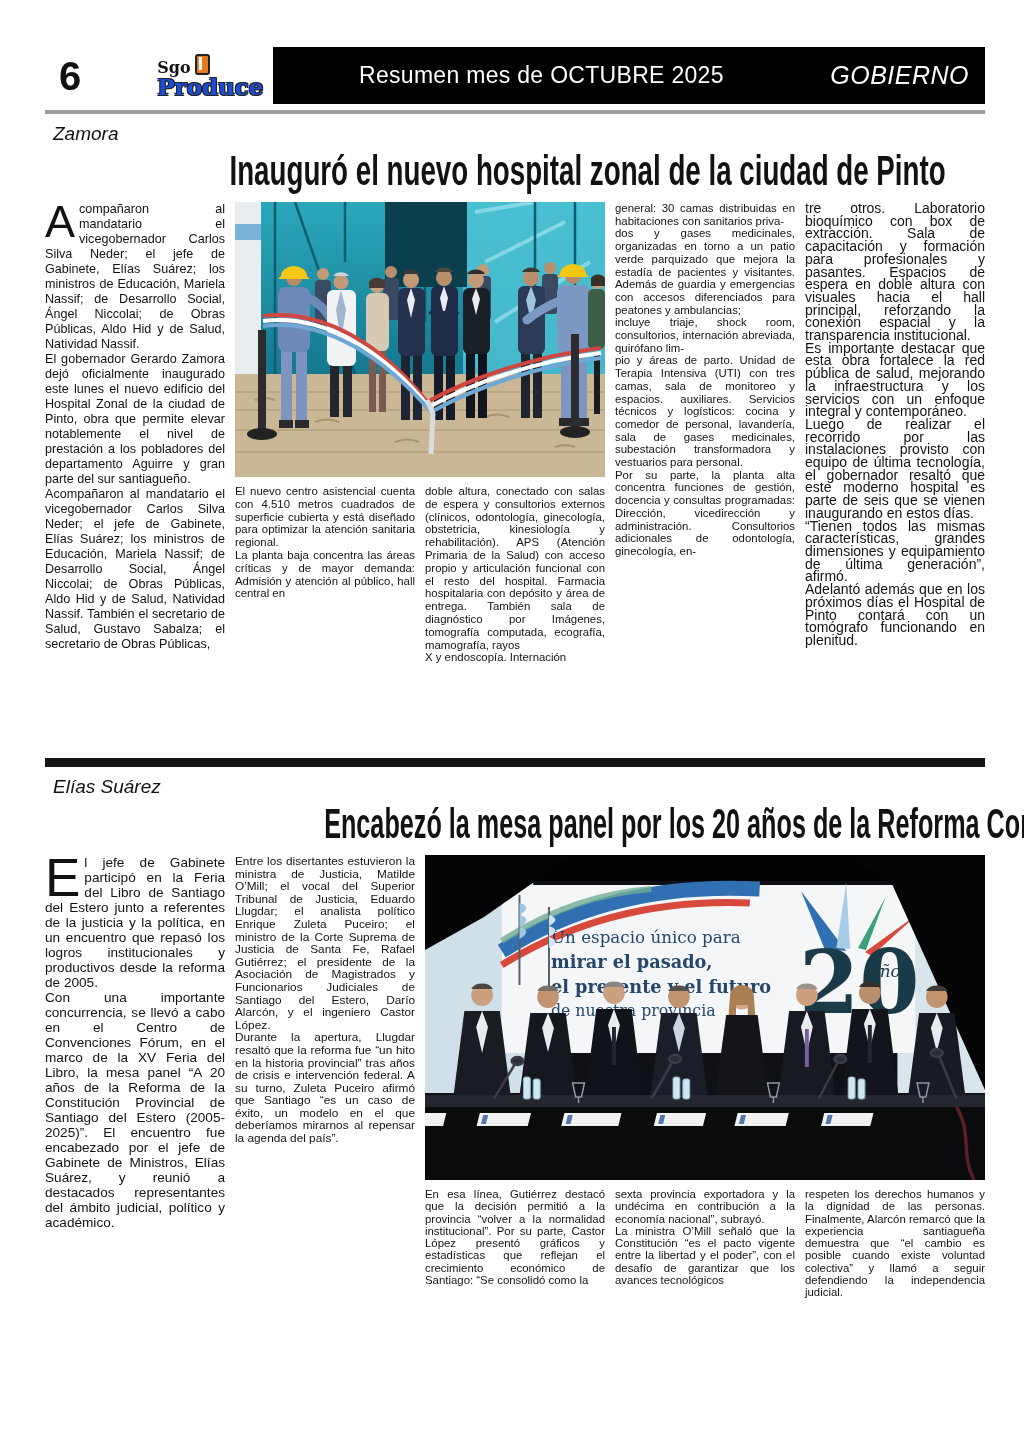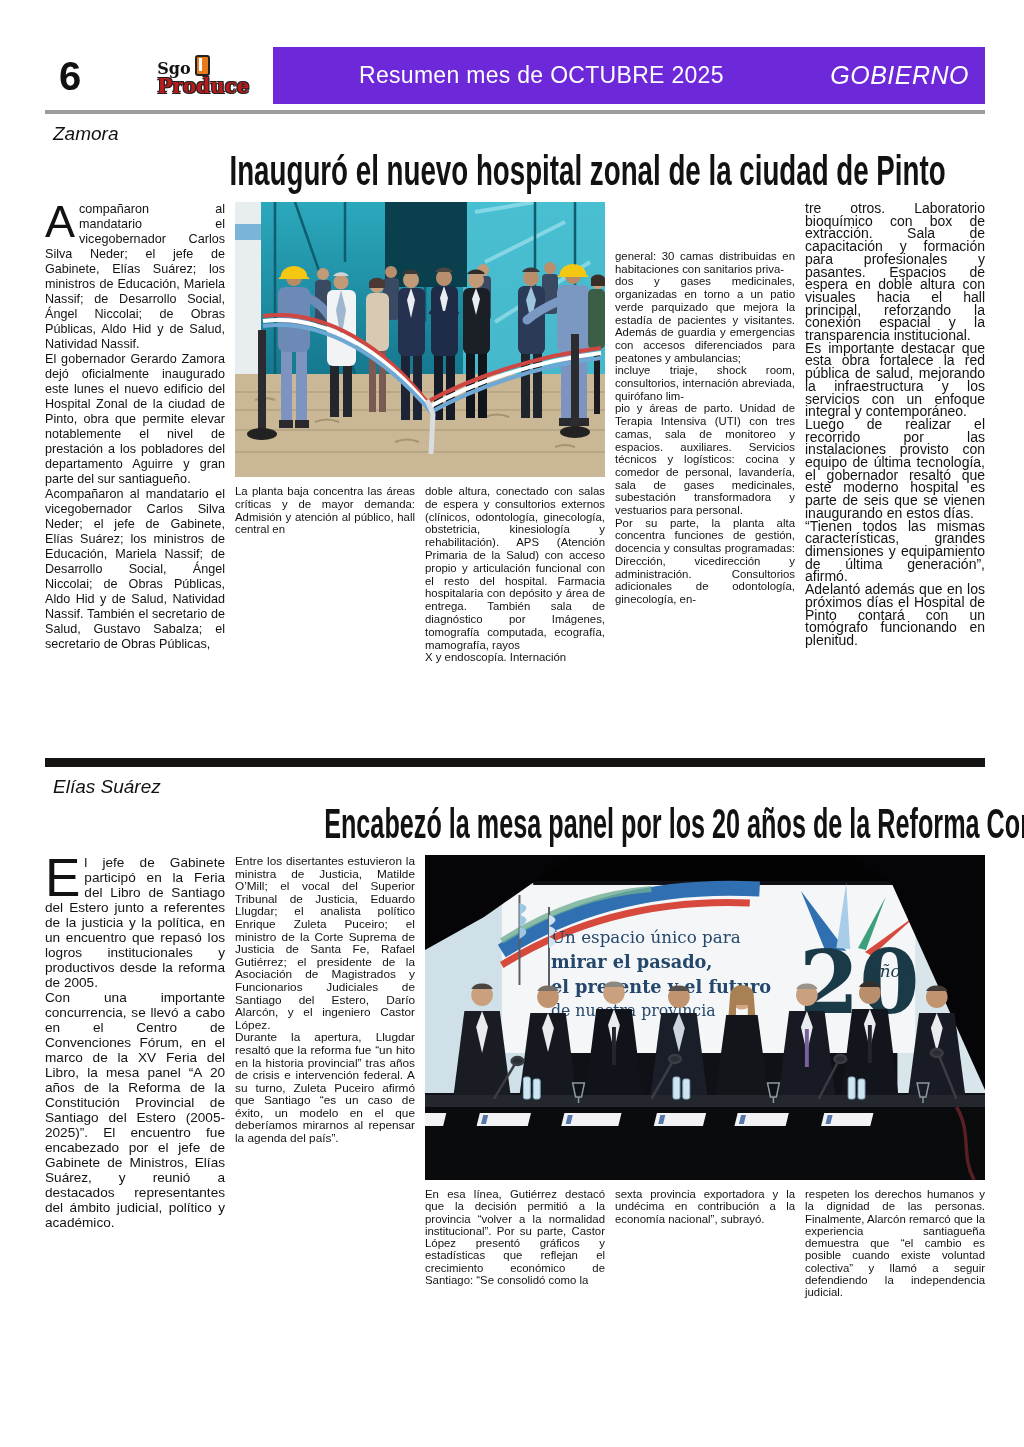--- a/index.html
+++ b/index.html
@@ -5,26 +5,26 @@
   html,body{margin:0;padding:0;background:#888;}
   .page{width:1024px;height:1447px;background:#fff;margin:0 auto;position:relative;overflow:hidden;
         font-family:"Liberation Sans",sans-serif;color:#121212;}
   .content{padding:0 39px 0 45px;}
 
   
   .masthead{display:flex;align-items:stretch;height:57px;margin-top:47px;}
   .mh-left{width:228px;display:flex;align-items:center;}
   .page-num{font-size:40px;font-weight:bold;padding-left:14px;line-height:1;}
   .logo{margin-left:76px;line-height:.92;font-family:"DejaVu Serif",serif;font-weight:bold;}
-  .logo .l2{color:#b91c1c;font-size:20px;
+  .logo .l2{color:#1d4ed8;font-size:23px;
             text-shadow:-1px -1px 0 #222,1px -1px 0 #222,-1px 1px 0 #222,1px 1px 0 #222;}
   .logo-icon{display:inline-block;width:11px;height:17px;background:#e87a1d;border:2px solid #222;
              border-radius:3px;vertical-align:-2px;margin-left:4px;position:relative;}
   .logo-icon::after{content:"";position:absolute;left:2px;top:1px;width:3px;height:13px;background:#fff;}
-  .mh-bar{flex:1;background:#6d28d9;color:#fff;display:flex;align-items:center;}
+  .mh-bar{flex:1;background:#000000;color:#fff;display:flex;align-items:center;}
   .mh-center{font-size:23px;margin-left:86px;letter-spacing:.3px;}
   .mh-right{margin-left:auto;margin-right:16px;font-size:25px;font-weight:normal;font-style:italic;letter-spacing:.5px;}
   .rule{height:4px;background:#9c9c9c;margin-top:6px;}
 
   
   .kicker{font-size:19px;font-weight:normal;font-style:italic;margin:9px 0 0 8px;}
   .headline{text-align:left;margin:4px 0 9px;height:44px;}
   .headline span{display:inline-block;white-space:nowrap;font-weight:bold;font-size:42px;line-height:44px;
                  transform-origin:center;}
   .hl1 span{transform:scaleX(.66);}
@@ -34,21 +34,21 @@
   
   .cols{display:grid;grid-template-columns:repeat(5,1fr);column-gap:10px;row-gap:8px;overflow:hidden;}
   #a1-cols{grid-template-rows:275px auto;height:549px;}
   #a2-cols{grid-template-rows:325px auto;height:542px;}
   .t{text-align:justify;}
   .t p{margin:0;}
   .a1-c1{grid-column:1;grid-row:1/3;font-size:12.6px;line-height:15px;}
   .a1-photo{grid-column:2/4;grid-row:1;}
   .a1-c2{grid-column:2;grid-row:2;font-size:11.4px;line-height:12.8px;}
   .a1-c3{grid-column:3;grid-row:2;font-size:11.4px;line-height:12.8px;}
-  .a1-c4{grid-column:4;grid-row:1/3;font-size:11.4px;line-height:12.7px;margin-top:48px;}
+  .a1-c4{grid-column:4;grid-row:1/3;font-size:11.4px;line-height:12.7px;}
   .a1-c5{grid-column:5;grid-row:1/3;font-size:14px;line-height:12.7px;}
   .a2-c1{grid-column:1;grid-row:1/3;font-size:13.6px;line-height:15px;}
   .a2-c2{grid-column:2;grid-row:1/3;font-size:11.8px;line-height:12.6px;}
   .a2-photo{grid-column:3/6;grid-row:1;}
   .a2-c3{grid-column:3;grid-row:2;font-size:11.4px;line-height:12.3px;}
   .a2-c4{grid-column:4;grid-row:2;font-size:11.4px;line-height:12.3px;}
   .a2-c5{grid-column:5;grid-row:2;font-size:11.4px;line-height:12.3px;}
   .dc{float:left;font-size:45px;line-height:37px;padding:1px 4px 0 0;}
   .a2-c1 .dc{font-size:53px;line-height:43px;}
   .photo svg{display:block;width:100%;height:100%;}
@@ -203,20 +203,21 @@
           <g fill="#2c2c30">
             <rect x="23" y="128" width="8" height="102"></rect>
               <ellipse cx="27" cy="232" rx="15" ry="6" fill="#222"></ellipse>
             <rect x="336" y="132" width="8" height="96"></rect>
               <ellipse cx="340" cy="230" rx="15" ry="6" fill="#222"></ellipse>
           </g>
         </svg>
       </div>
 
       <div class="t a1-c2">
+        <p>El nuevo centro asistencial cuenta con 4.510 metros cuadrados de superficie cubierta y está diseñado para optimizar la atención sanitaria regional.</p>
         <p>La planta baja concentra las áreas críticas y de mayor demanda: Admisión y atención al público, hall central en</p>
       </div>
       <div class="t a1-c3">
         <p>doble altura, conectado con salas de espera y consultorios externos (clínicos, odontología, ginecología, obstetricia, kinesiología y rehabilitación). APS (Atención Primaria de la Salud) con acceso propio y articulación funcional con el resto del hospital. Farmacia hospitalaria con depósito y área de entrega. También sala de diagnóstico por Imágenes, tomografía computada, ecografía, mamografía, rayos</p>
         <p>X y endoscopía. Internación</p>
       </div>
       <div class="t a1-c4">
         <p>general: 30 camas distribuidas en habitaciones con sanitarios priva-</p>
         <p>dos y gases medicinales, organizadas en torno a un patio verde parquizado que mejora la estadía de pacientes y visitantes. Además de guardia y emergencias con accesos diferenciados para peatones y ambulancias;</p>
         <p>incluye triaje, shock room, consultorios, internación abreviada, quirófano lim-</p>
@@ -386,20 +387,21 @@
             <path d="M540,252 C556,278 544,300 558,325" stroke="#5a1f24" stroke-width="3.5" fill="none"></path>
           </g>
         </svg>
       </div>
 
       <div class="t a2-c3">
         <p>En esa línea, Gutiérrez destacó que la decisión permitió a la provincia “volver a la normalidad institucional”. Por su parte, Castor López presentó gráficos y estadísticas que reflejan el crecimiento económico de Santiago: “Se consolidó como la</p>
       </div>
       <div class="t a2-c4">
         <p>sexta provincia exportadora y la undécima en contribución a la economía nacional”, subrayó.</p>
+        <p>La ministra O’Mill señaló que la Constitución “es el pacto vigente entre la libertad y el poder”, con el desafío de garantizar que los avances tecnológicos</p>
       </div>
       <div class="t a2-c5">
         <p>respeten los derechos humanos y la dignidad de las personas. Finalmente, Alarcón remarcó que la experiencia santiagueña demuestra que “el cambio es posible cuando existe voluntad colectiva” y llamó a seguir defendiendo la independencia judicial.</p>
       </div>
     </div>
 
   </div>
 </div>
 
 </body></html>

